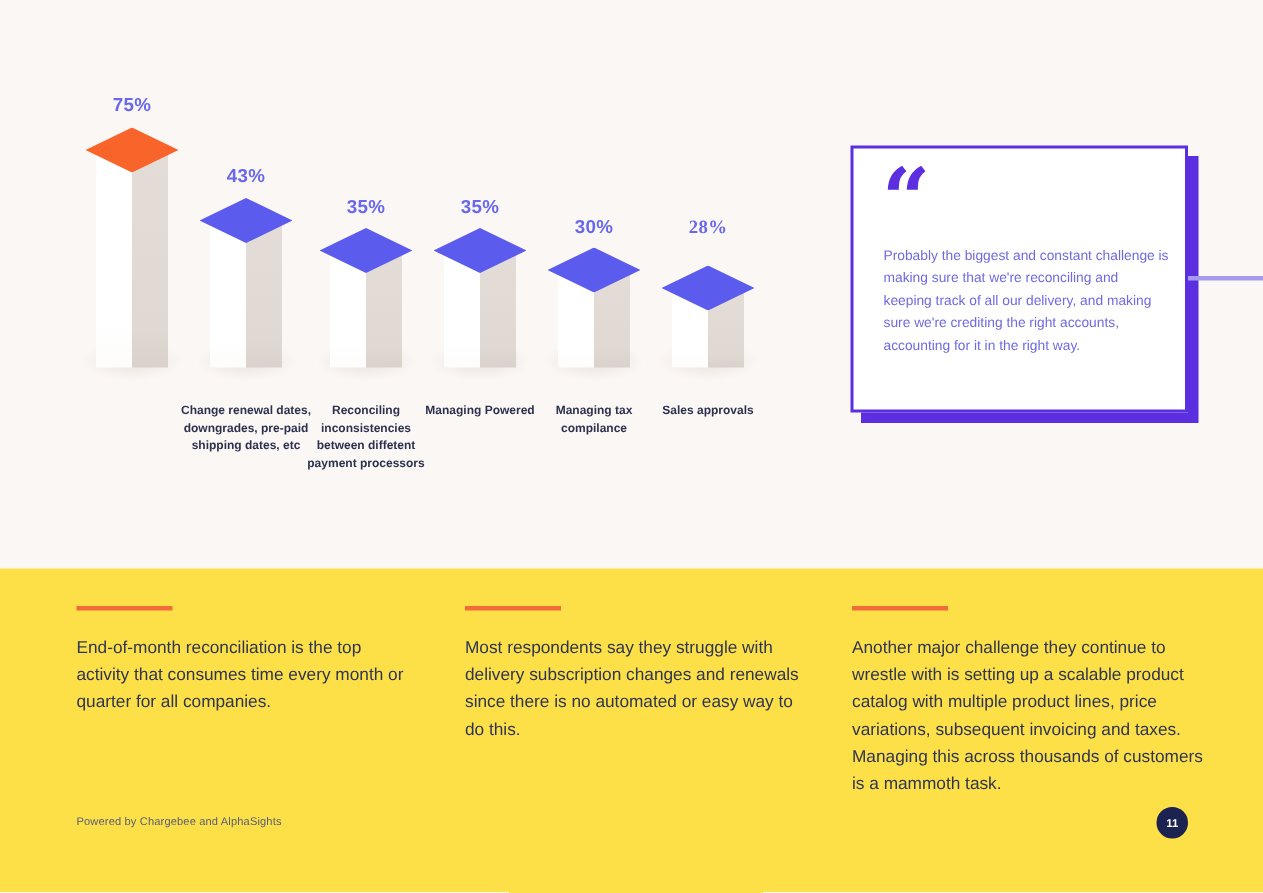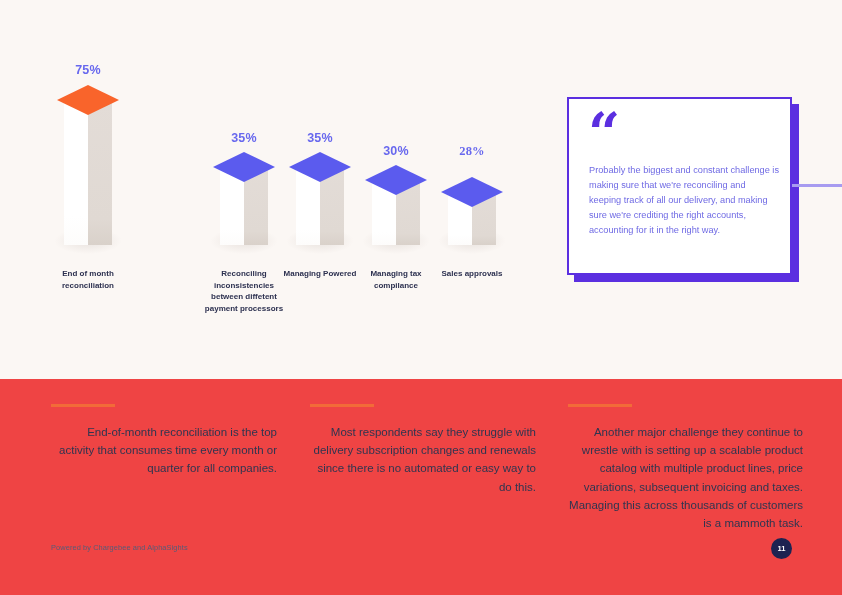--- a/index.html
+++ b/index.html
@@ -174,22 +174,21 @@
     height: 3px;
     background: #a79bf0;
   }
   
   #columns {
     position: absolute;
     left: 0;
     top: 379px;
     width: 842px;
     height: 216px;
-    background: #ef4444;
-    text-align: right;
+    background: #fde047;
   }
   .col {
     position: absolute;
     top: 25px;
   }
   .col-rule {
     width: 64px;
     height: 3px;
     background: #f26b38;
     margin-bottom: 16px;
@@ -241,23 +240,36 @@
       <div class="bar3d" style="height:160px; top:85px;">
         <div class="bar-shadow"></div>
         <div class="bar-body" style="height:145px; top:15px;">
           <div class="face-left"></div>
           <div class="face-right"></div>
         </div>
         <div class="face-top" style="top:0;">
           <div class="dia" style="background:#f9642b;"></div>
         </div>
       </div>
-      <div class="bar-label">End of month reconciliation</div>
-    </div>
-
+    </div>
+
+    <div class="bar-group" style="left:126px;">
+      <div class="bar-value" style="top:110px;">43%</div>
+      <div class="bar3d" style="height:113px; top:132px;">
+        <div class="bar-shadow"></div>
+        <div class="bar-body" style="height:98px; top:15px;">
+          <div class="face-left"></div>
+          <div class="face-right"></div>
+        </div>
+        <div class="face-top" style="top:0;">
+          <div class="dia" style="background:#5b5bee;"></div>
+        </div>
+      </div>
+      <div class="bar-label">Change renewal dates, downgrades, pre-paid shipping dates, etc</div>
+    </div>
 
     <div class="bar-group" style="left:206px;">
       <div class="bar-value" style="top:131px;">35%</div>
       <div class="bar3d" style="height:93px; top:152px;">
         <div class="bar-shadow"></div>
         <div class="bar-body" style="height:78px; top:15px;">
           <div class="face-left"></div>
           <div class="face-right"></div>
         </div>
         <div class="face-top" style="top:0;">

